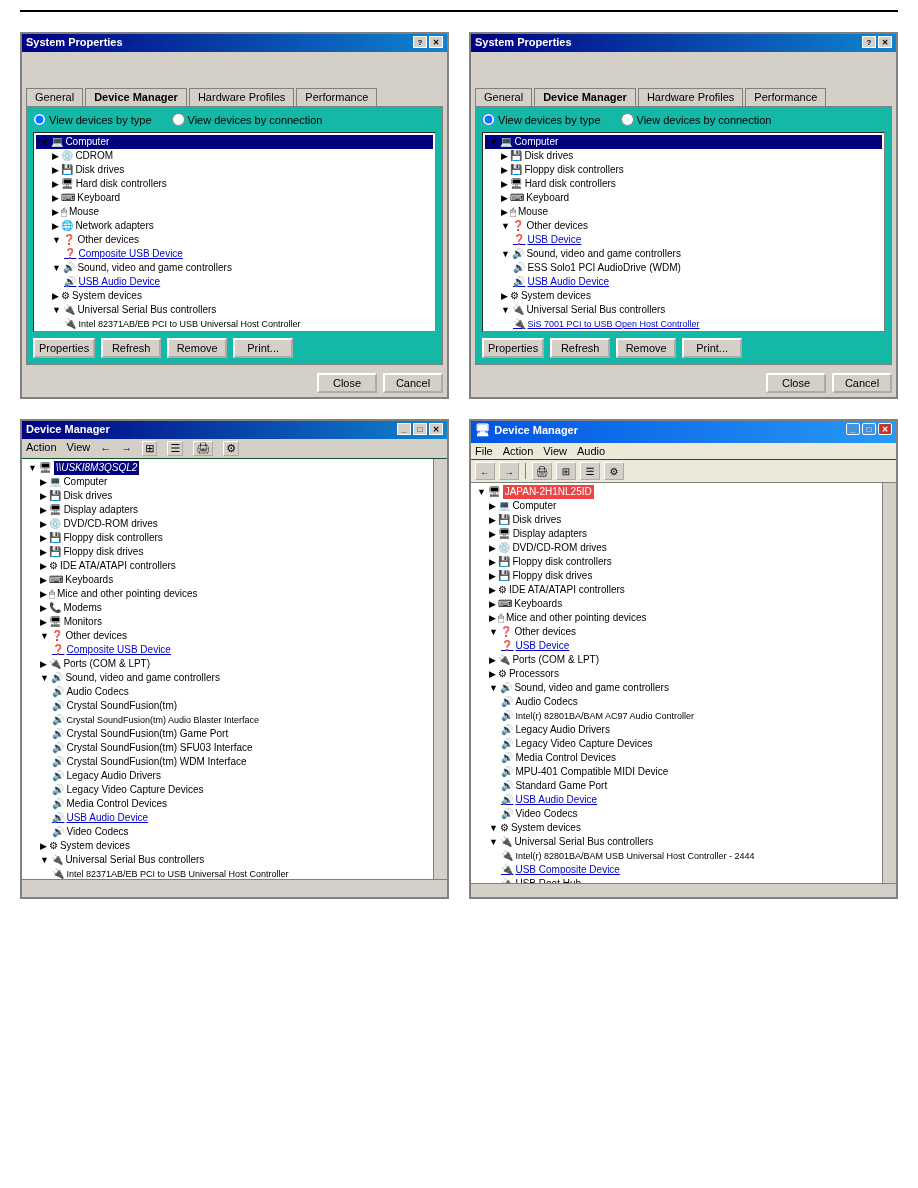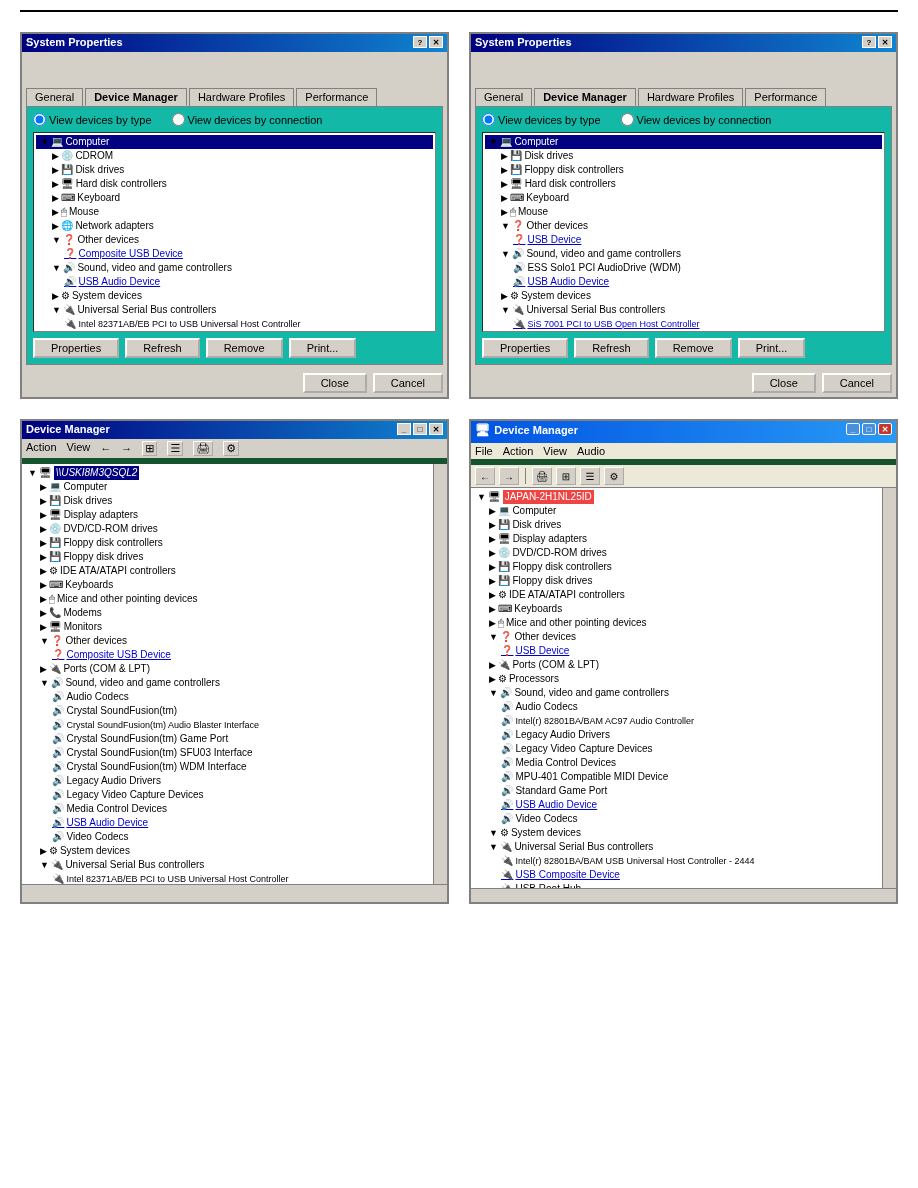--- a/index.html
+++ b/index.html
@@ -78,21 +78,21 @@
       justify-content: center;
       cursor: pointer;
       color: #000;
     }
 
     .win-menubar {
       background: #d4d0c8;
       padding: 2px 4px;
       display: flex;
       gap: 10px;
-      border-bottom: 6px solid #14532d;
+      border-bottom: 1px solid #14532d;
       font-size: 11px;
     }
 
     .win-menubar span {
       cursor: pointer;
     }
 
     
     .win-tabs {
       display: flex;
@@ -180,21 +180,21 @@
       margin-right: 2px;
       color: #000;
     }
 
     .tree-icon {
       margin-right: 2px;
       font-size: 10px;
     }
 
     .win-btn {
-      padding: 2px 16px;
+      padding: 2px 4px;
       background: #d4d0c8;
       border: 2px outset #fff;
       font-size: 11px;
       cursor: pointer;
       min-width: 60px;
     }
 
     
     .win-toolbar {
       display: flex;

